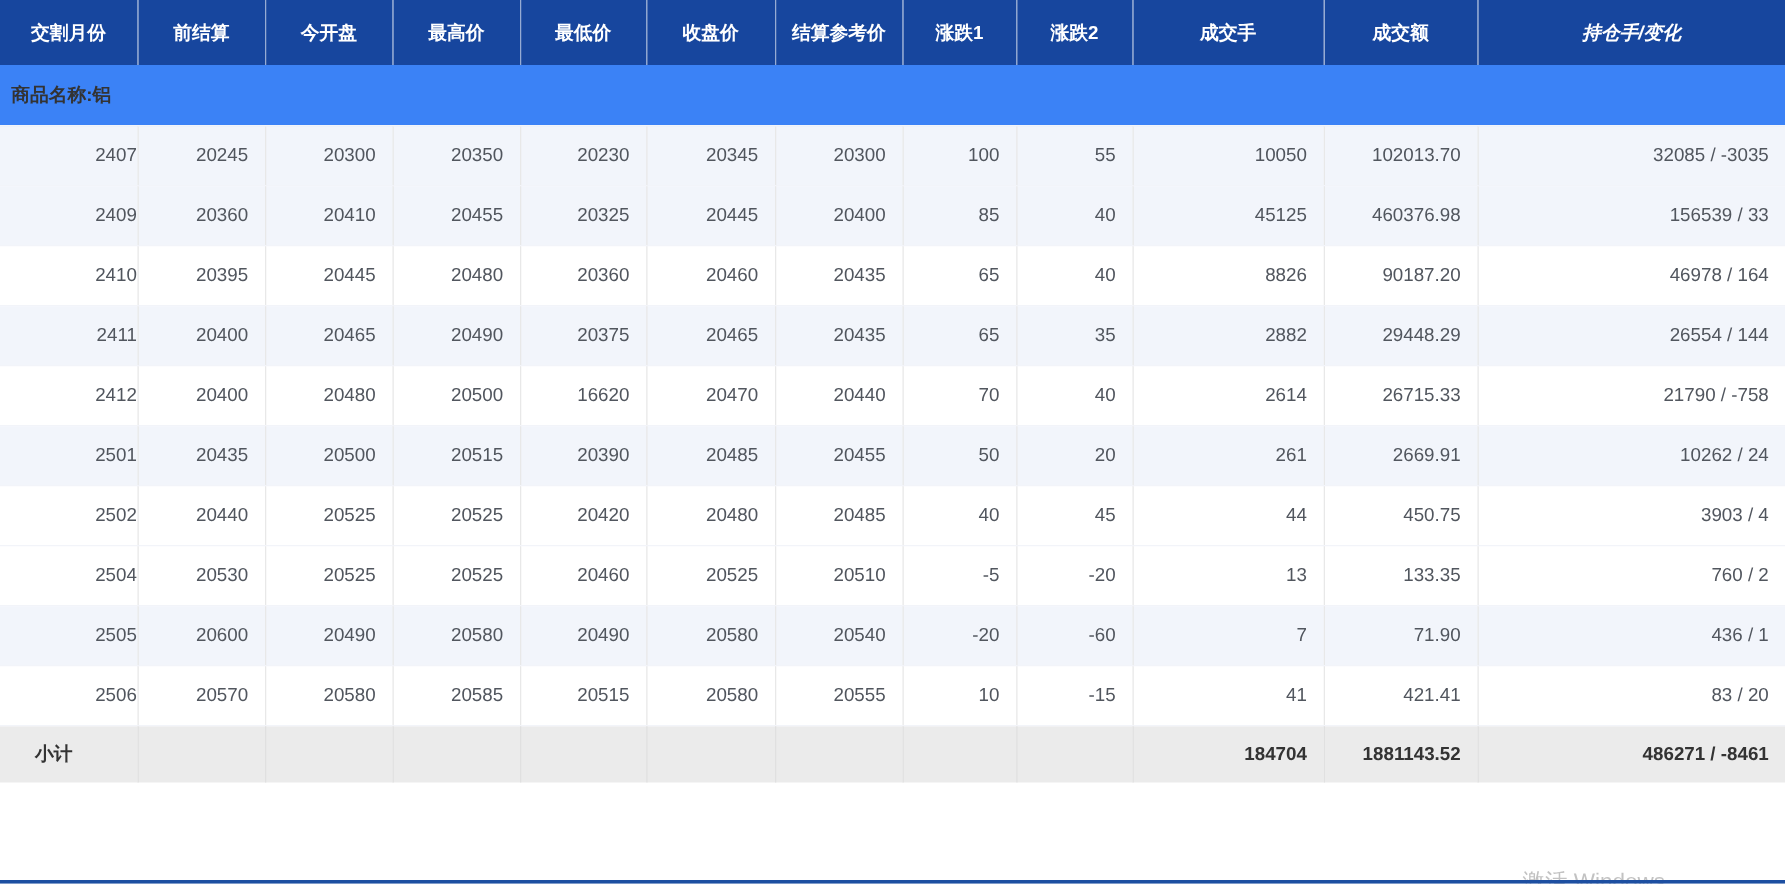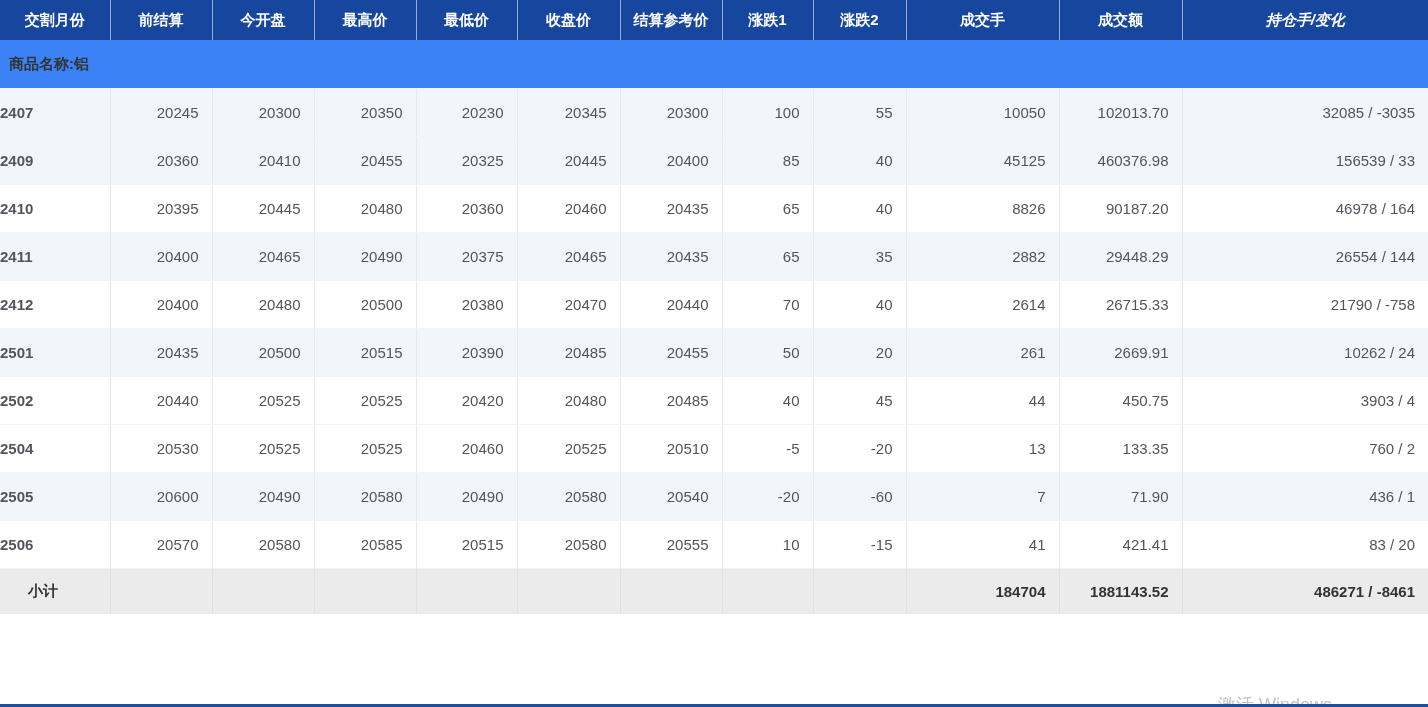--- a/index.html
+++ b/index.html
@@ -13,21 +13,21 @@
     position: relative;
   }
   table.quote {
     width: 1428px;
     table-layout: fixed;
     border-collapse: collapse;
     border-spacing: 0;
   }
   
   thead th {
-    height: 40px;
+    height: 52px;
     background: #17469e;
     color: #ffffff;
     font-size: 15px;
     font-weight: bold;
     text-align: center;
     vertical-align: middle;
     border-right: 1px solid rgba(255,255,255,0.55);
     padding: 0;
   }
   thead th:last-child { border-right: none; font-style: italic; }
@@ -49,21 +49,21 @@
     color: #51565e;
     background: #ffffff;
     border-right: 1px solid #e8e8e8;
     border-bottom: 1px solid #f2f4f9;
     vertical-align: middle;
     padding: 0;
     white-space: nowrap;
   }
   tbody td:last-child { border-right: none; }
   tbody tr.alt td { background: #f2f5fb; }
-  td.c-month { text-align: left; font-weight: bold; }
+  td.c-month { text-align: right; }
   td.c-num   { text-align: right; padding-right: 13px; }
   
   tfoot td {
     height: 45px;
     background: #ebebeb;
     color: #333333;
     font-size: 15px;
     font-weight: bold;
     border-right: 1px solid #e0e0e0;
     vertical-align: middle;
@@ -181,21 +181,21 @@
         <td class="c-num">35</td>
         <td class="c-num">2882</td>
         <td class="c-num">29448.29</td>
         <td class="c-num">26554 / 144</td>
       </tr>
       <tr>
         <td class="c-month">2412</td>
         <td class="c-num">20400</td>
         <td class="c-num">20480</td>
         <td class="c-num">20500</td>
-        <td class="c-num">20380</td>
+        <td class="c-num">16620</td>
         <td class="c-num">20470</td>
         <td class="c-num">20440</td>
         <td class="c-num">70</td>
         <td class="c-num">40</td>
         <td class="c-num">2614</td>
         <td class="c-num">26715.33</td>
         <td class="c-num">21790 / -758</td>
       </tr>
       <tr class="alt">
         <td class="c-month">2501</td>

